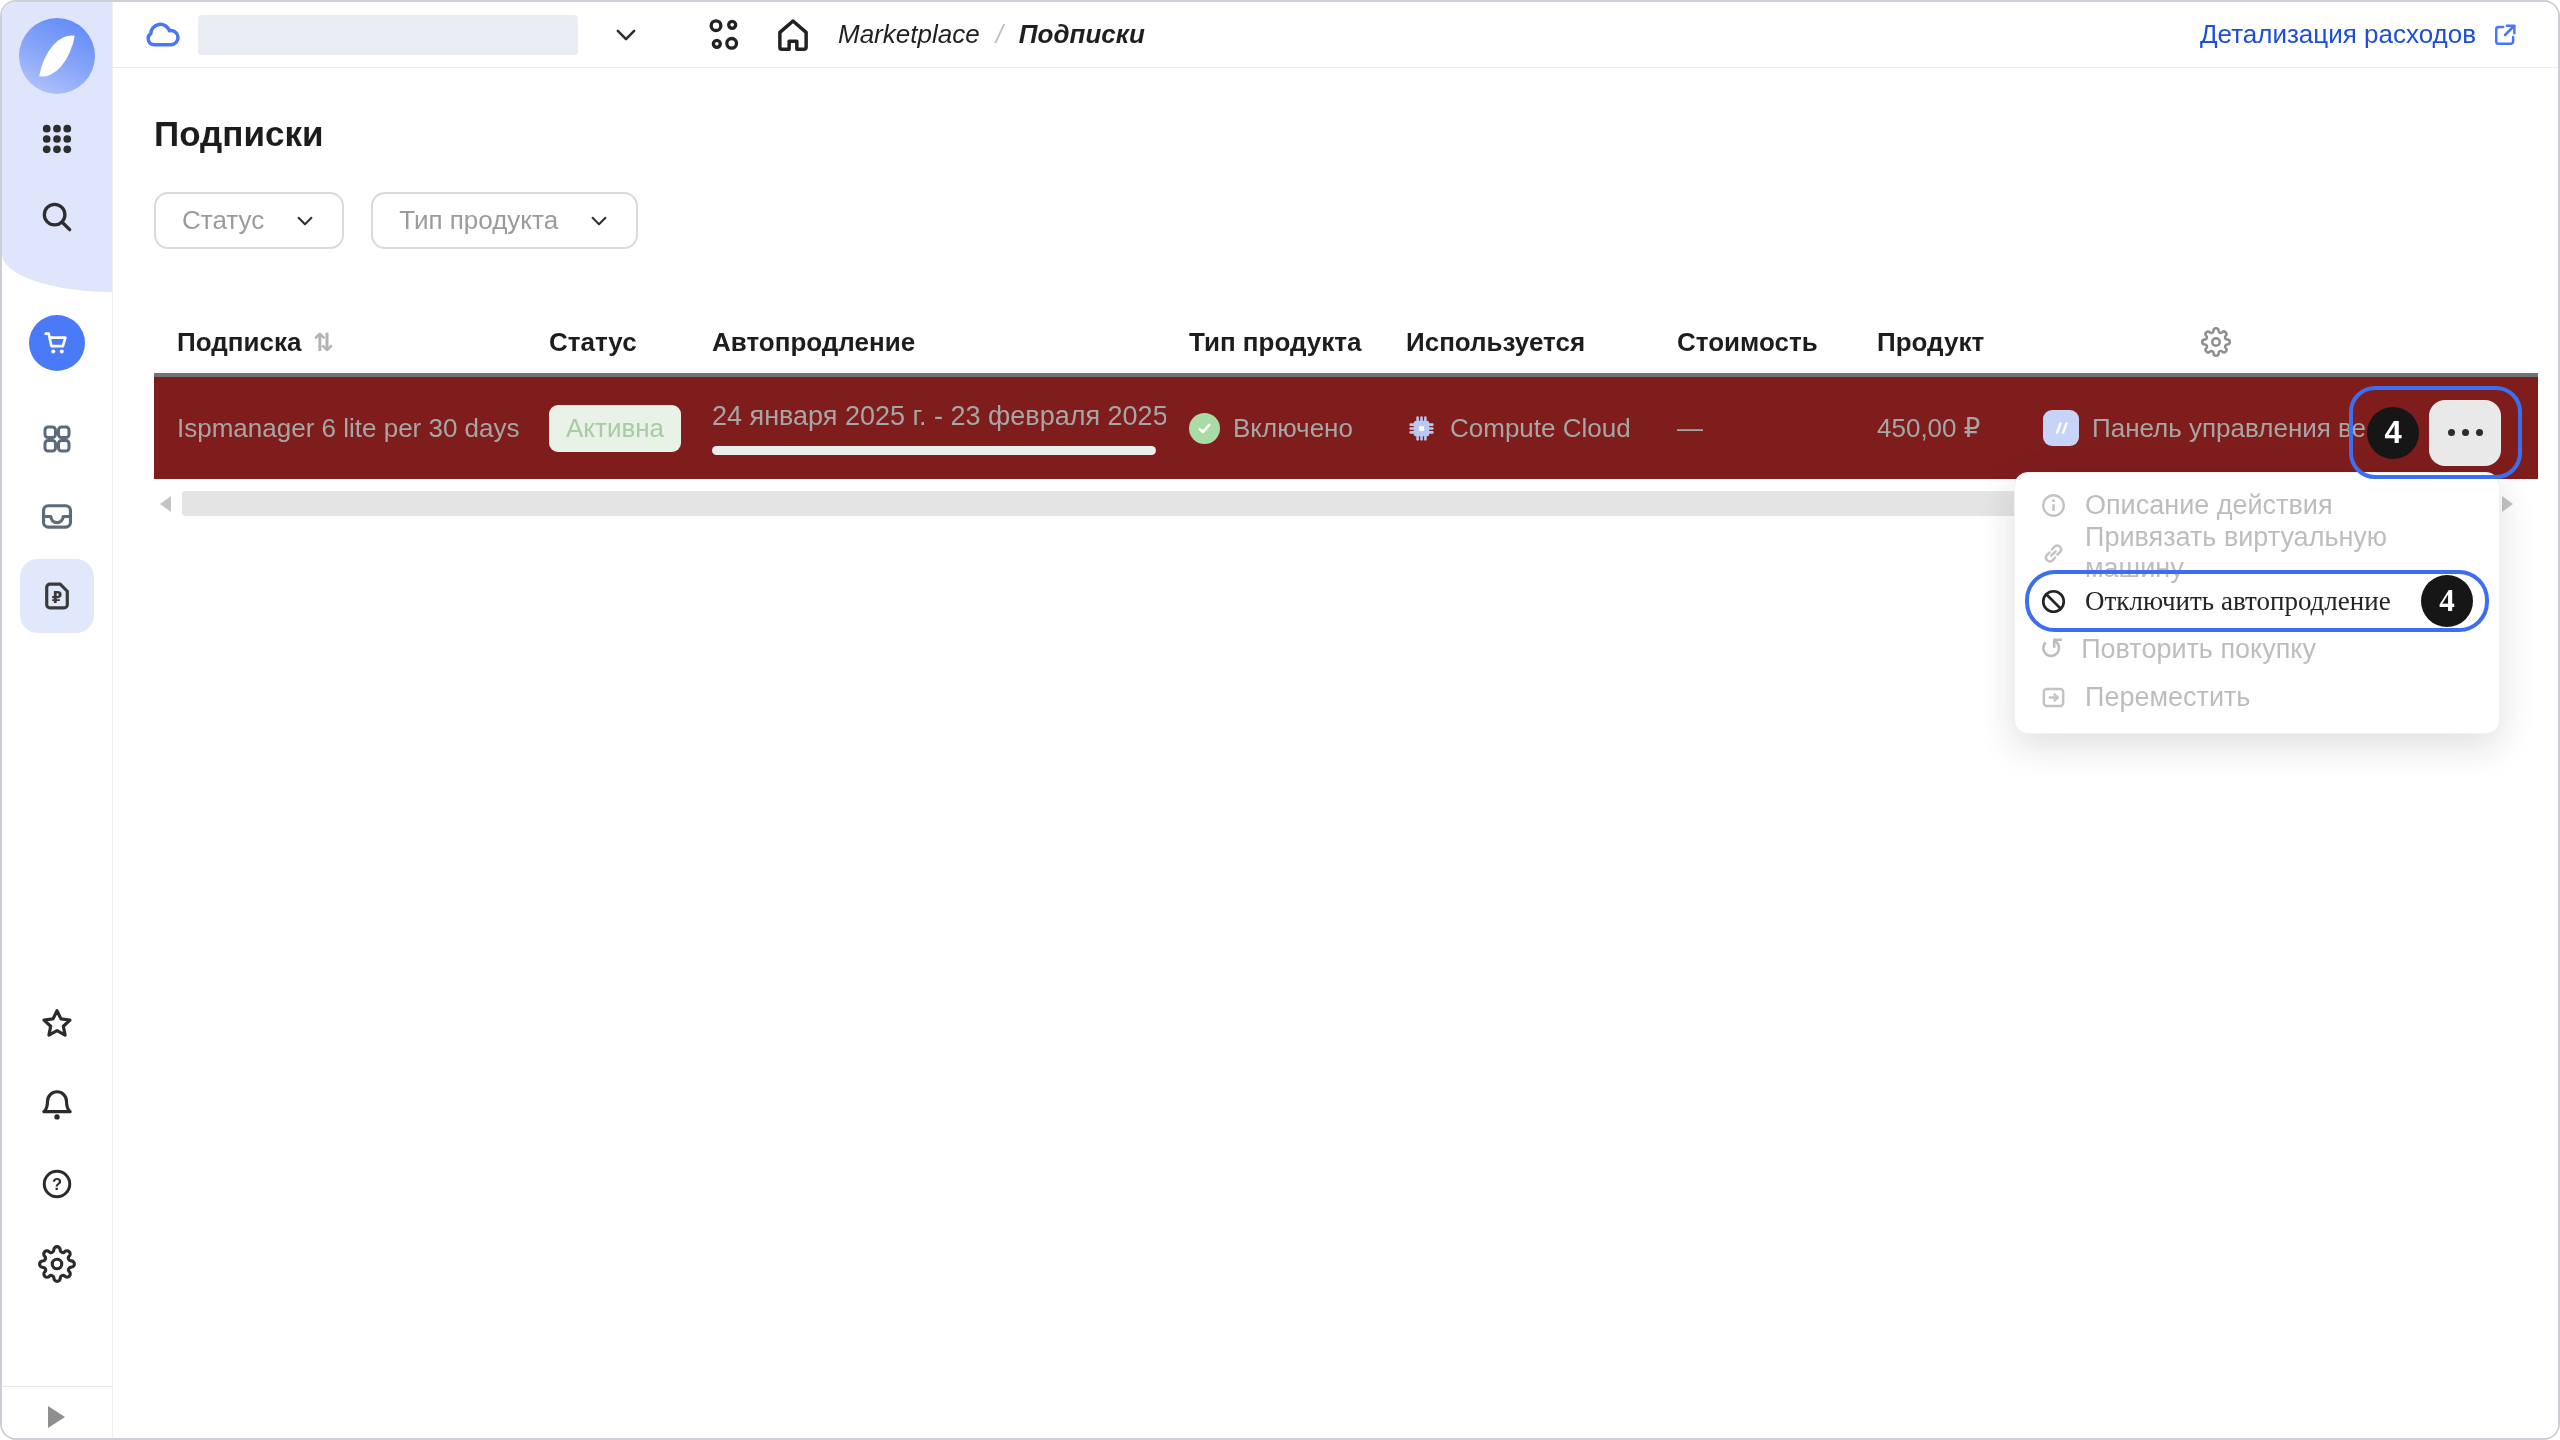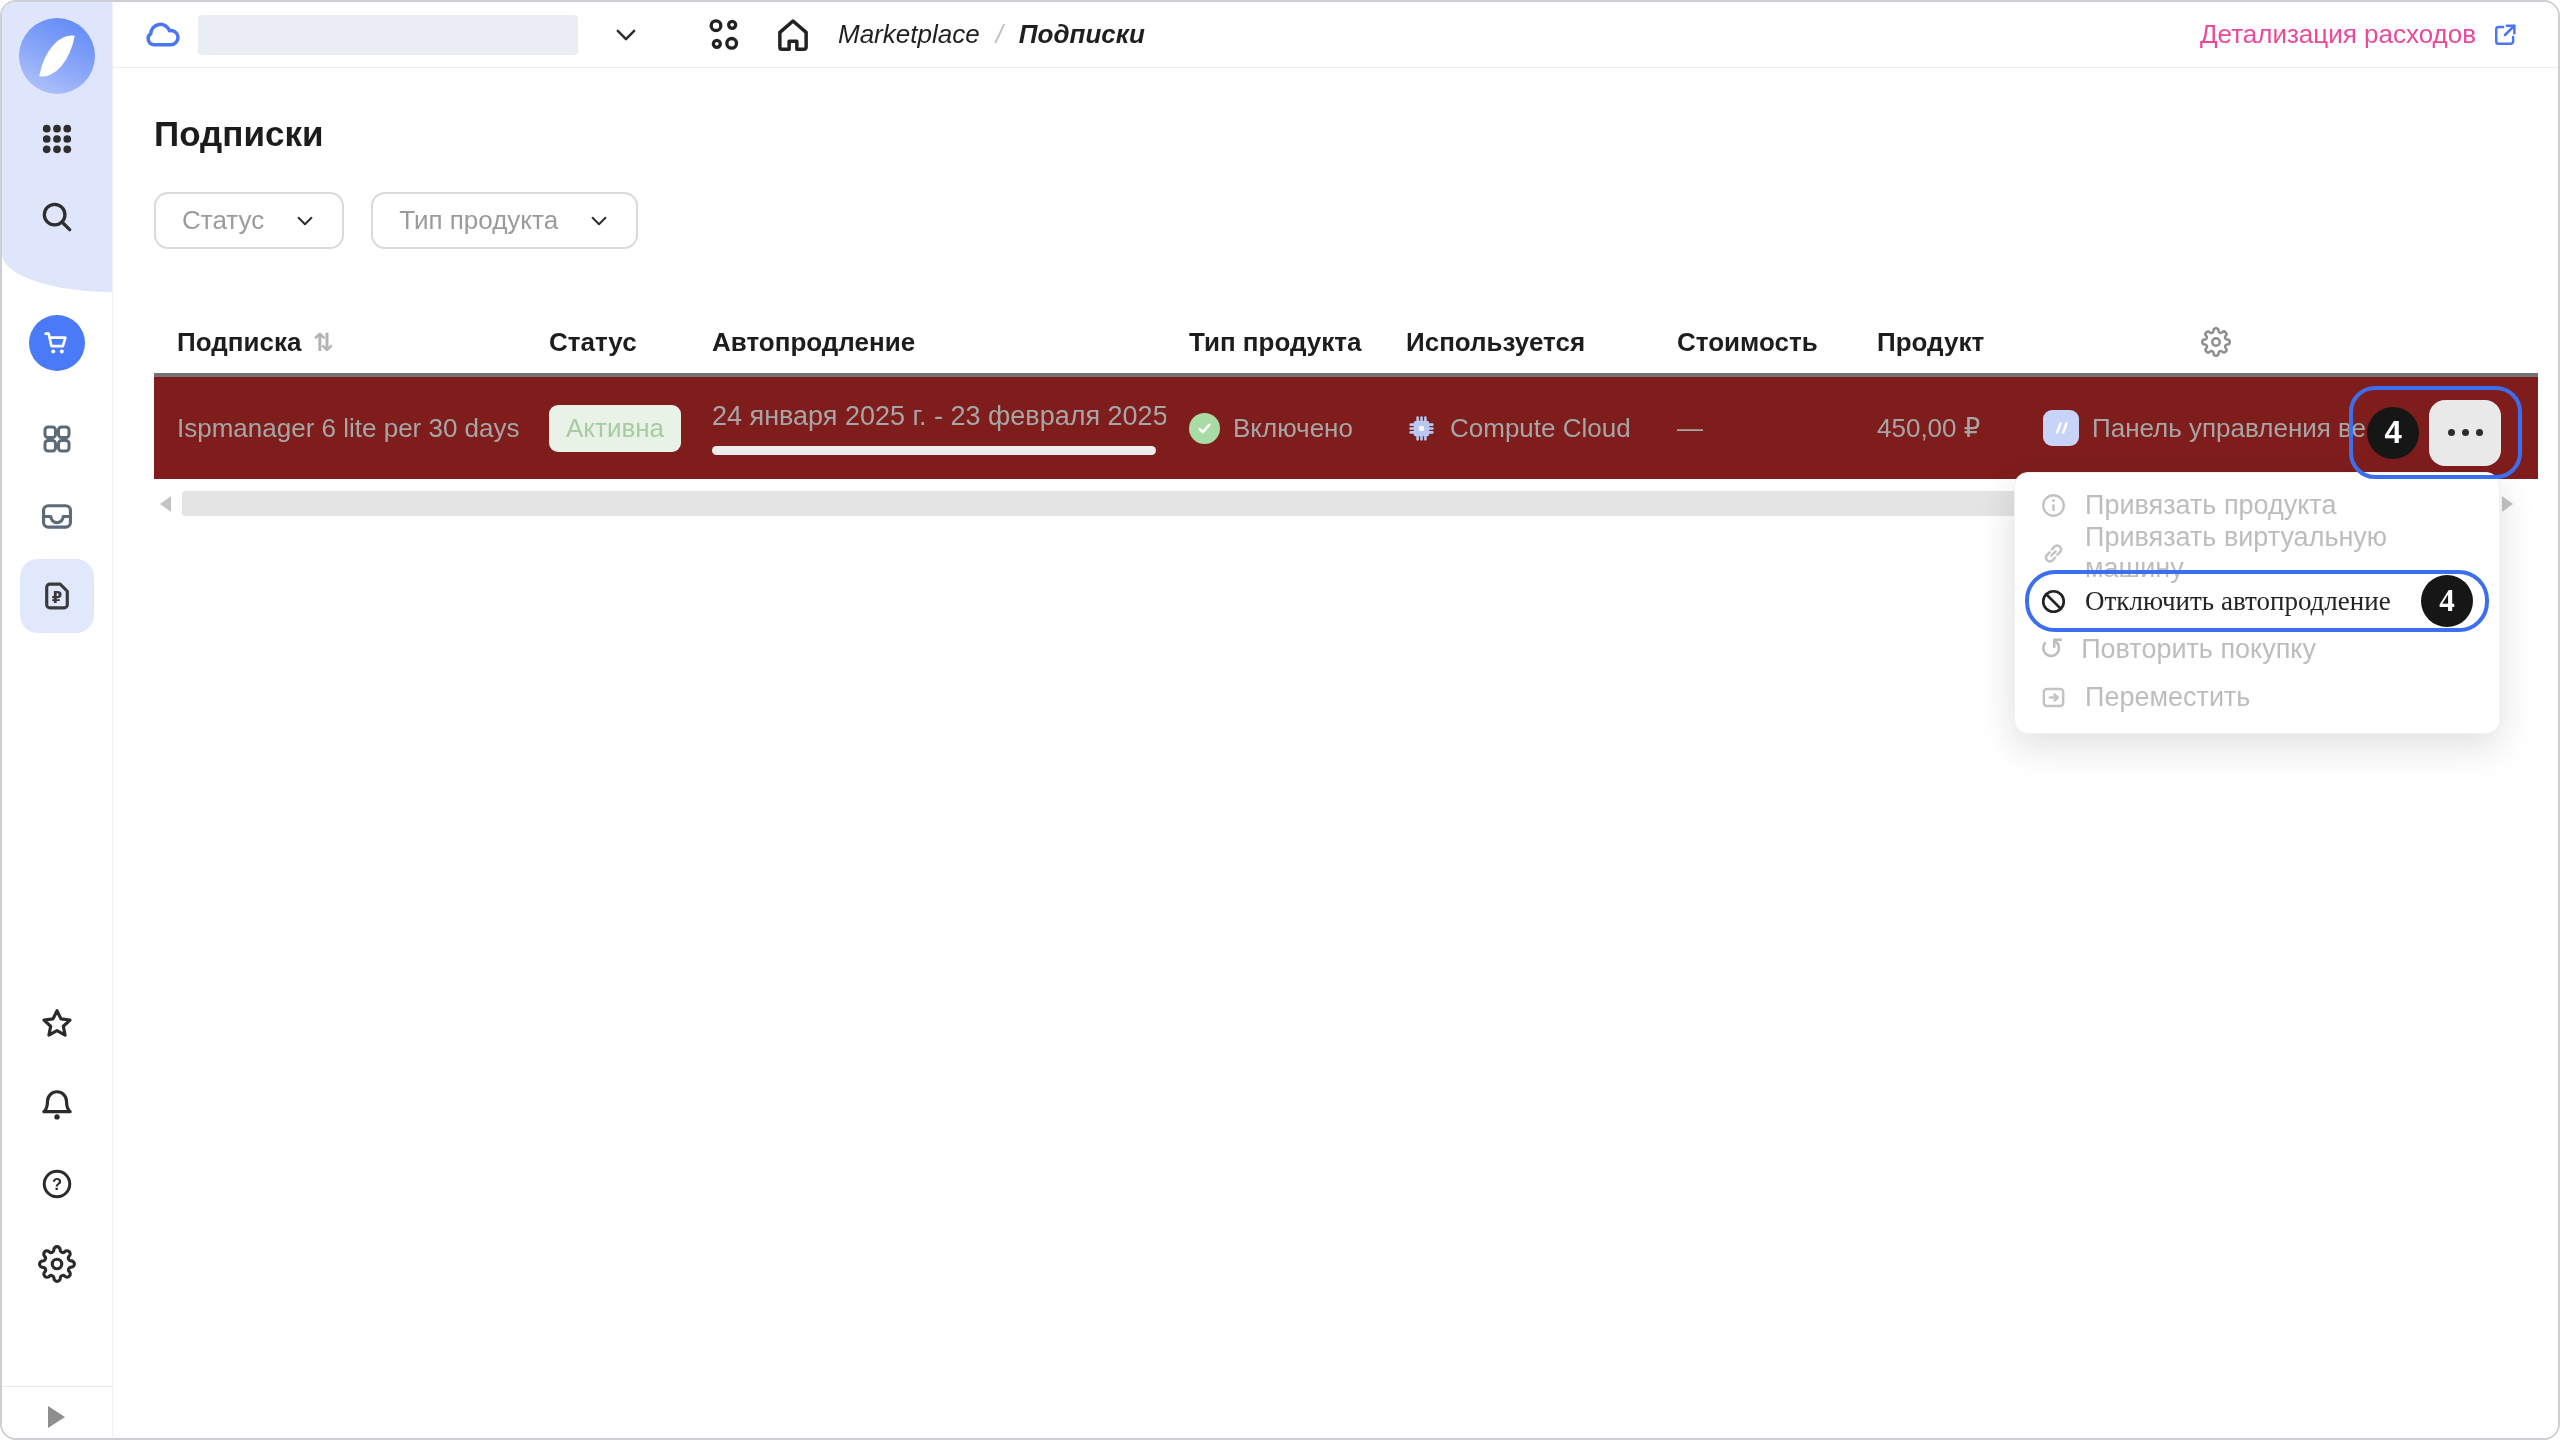--- a/index.html
+++ b/index.html
@@ -23,21 +23,21 @@
 
   
   .topbar{position:absolute;left:110px;top:0;right:0;height:66px;border-bottom:1px solid #ededed;
           display:flex;align-items:center;padding:0 38px 0 30px;box-sizing:border-box;background:#fff;}
   .redacted{width:380px;height:40px;background:#eaedf3;border-radius:4px;margin-left:14px;}
   .tb-gap34{margin-left:34px;} .tb-gap64{margin-left:64px;} .tb-gap28{margin-left:28px;} .tb-gap24{margin-left:24px;font-style:italic;}
   .crumbs{font-size:26px;display:flex;align-items:center;}
   .crumb-sep{color:#bfbfbf;margin:0 16px;}
   .crumb-cur{font-weight:700;}
   .tb-spacer{flex:1;}
-  .expenses{display:flex;align-items:center;gap:14px;color:#ec4899;font-size:26px;cursor:pointer;}
+  .expenses{display:flex;align-items:center;gap:14px;color:#1d4ed8;font-size:26px;cursor:pointer;}
 
   
   .content{position:absolute;left:110px;top:66px;right:0;bottom:0;background:#fff;}
   h1.page-title{margin:46px 0 0 42px;font-size:35px;font-weight:700;color:#1c1c1c;}
   .filters{margin:38px 0 0 42px;display:flex;gap:27px;}
   .pill{height:57px;border:2px solid #dadada;border-radius:14px;display:flex;align-items:center;
         padding:0 26px;gap:30px;box-sizing:border-box;background:#fff;cursor:pointer;}
   .pill-label{color:#9b9b9b;font-size:26px;}
 
   
@@ -327,21 +327,21 @@
     </div>
   </div>
 
   <div class="menu">
     <div class="mi">
       <svg width="29" height="29" viewBox="0 0 24 24" fill="none" stroke="#c3c3c3" stroke-width="2">
         <circle cx="12" cy="12" r="8.5"></circle>
         <circle cx="12" cy="8" r="1.2" fill="#c3c3c3" stroke="none"></circle>
         <line x1="12" y1="11" x2="12" y2="16.5"></line>
       </svg>
-      <span>Привязать продукта</span>
+      <span>Описание действия</span>
     </div>
     <div class="mi">
       <svg width="29" height="29" viewBox="0 0 24 24" fill="none" stroke="#c3c3c3" stroke-width="2" stroke-linecap="round">
         <path d="M10.2 13.8l3.6-3.6"></path>
         <path d="M8.8 11l-2.3 2.3a3.2 3.2 0 0 0 4.5 4.5l2.3-2.3"></path>
         <path d="M15.2 13l2.3-2.3a3.2 3.2 0 0 0-4.5-4.5L10.7 8.5"></path>
       </svg>
       <span>Привязать виртуальную машину</span>
     </div>
     <div class="mi active">

